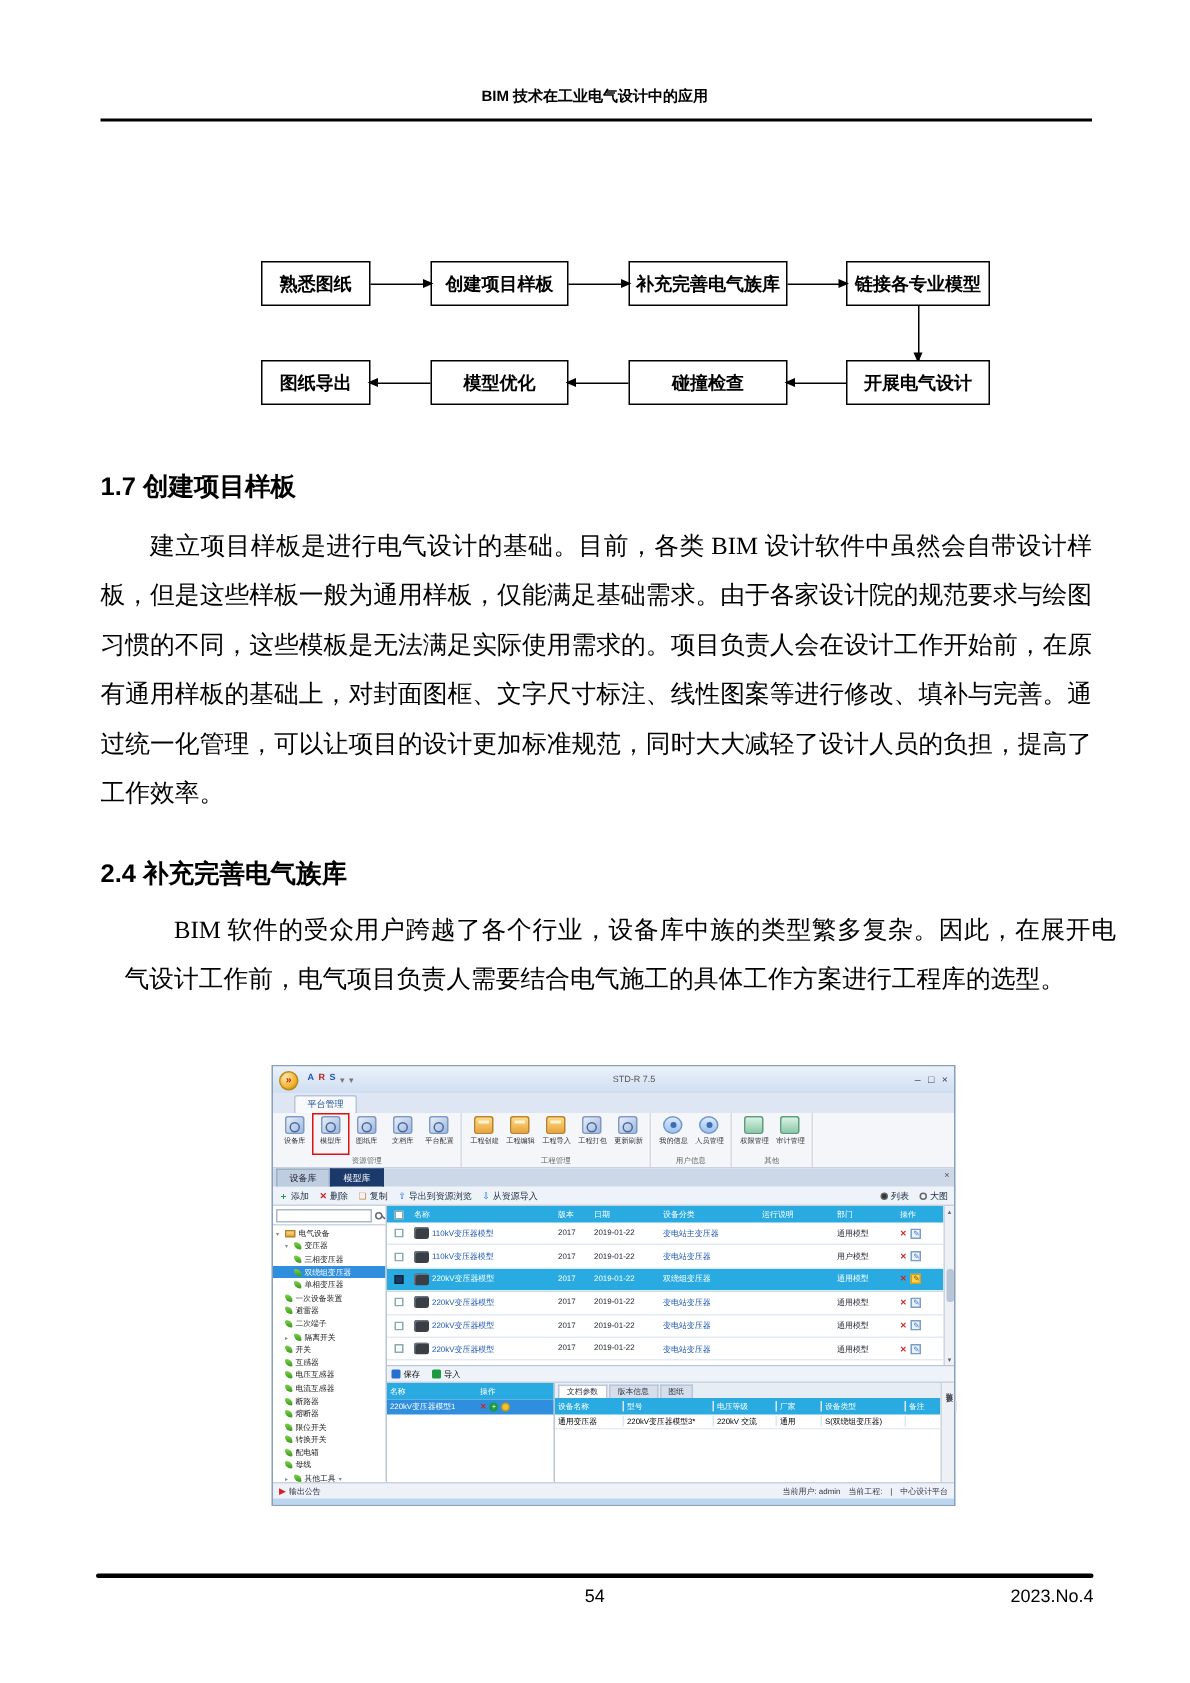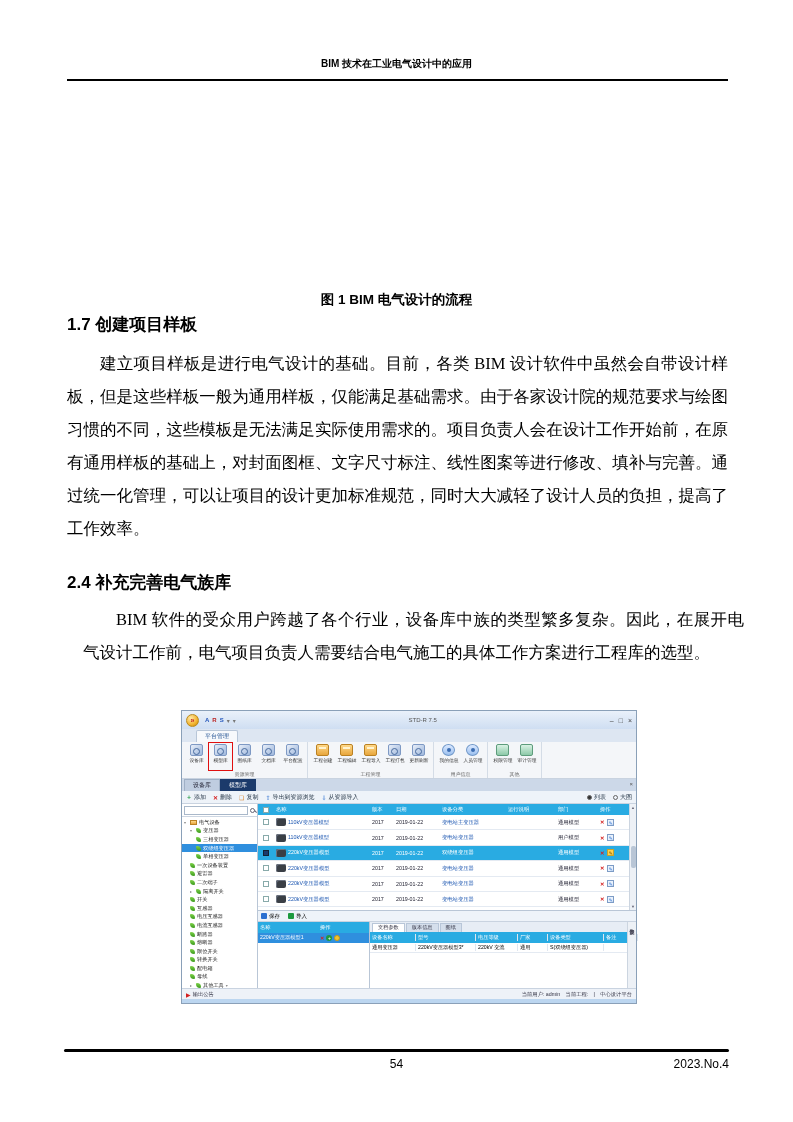--- a/index.html
+++ b/index.html
@@ -154,21 +154,37 @@
   .issue { position:absolute; top:1057px; right:64px; font-family:"Liberation Sans", sans-serif; font-size:12px; }
 </style>
 </head>
 <body>
 
 <div class="page">
 
   <div class="running-head">BIM 技术在工业电气设计中的应用</div>
   <div class="head-rule"></div>
 
-  <div class="caption cap1">图 1  BIM 电气设计的流程</div>
+  <div class="flow">
+    <div class="fbox" style="left:107px; top:8px; width:73px;">熟悉图纸</div>
+    <div class="fbox" style="left:220px; top:8px; width:92px;">创建项目样板</div>
+    <div class="fbox" style="left:352px; top:8px; width:106px;">补充完善电气族库</div>
+    <div class="fbox" style="left:497px; top:8px; width:96px;">链接各专业模型</div>
+    <div class="harrow r" style="left:180px; top:23px; width:40px;"></div>
+    <div class="harrow r" style="left:312px; top:23px; width:40px;"></div>
+    <div class="harrow r" style="left:458px; top:23px; width:39px;"></div>
+    <div class="varrow" style="left:545px; top:38px; height:36px;"></div>
+    <div class="fbox" style="left:107px; top:74px; width:73px;">图纸导出</div>
+    <div class="fbox" style="left:220px; top:74px; width:92px;">模型优化</div>
+    <div class="fbox" style="left:352px; top:74px; width:106px;">碰撞检查</div>
+    <div class="fbox" style="left:497px; top:74px; width:96px;">开展电气设计</div>
+    <div class="harrow l" style="left:180px; top:89px; width:40px;"></div>
+    <div class="harrow l" style="left:312px; top:89px; width:40px;"></div>
+    <div class="harrow l" style="left:458px; top:89px; width:39px;"></div>
+  </div>
 
   <h2 class="h-sec h23">1.7 创建项目样板</h2>
   <p class="bodyp b23">建立项目样板是进行电气设计的基础。目前，各类 BIM 设计软件中虽然会自带设计样板，但是这些样板一般为通用样板，仅能满足基础需求。由于各家设计院的规范要求与绘图习惯的不同，这些模板是无法满足实际使用需求的。项目负责人会在设计工作开始前，在原有通用样板的基础上，对封面图框、文字尺寸标注、线性图案等进行修改、填补与完善。通过统一化管理，可以让项目的设计更加标准规范，同时大大减轻了设计人员的负担，提高了工作效率。</p>
   <h2 class="h-sec h24">2.4 补充完善电气族库</h2>
   <p class="bodyp b24">BIM 软件的受众用户跨越了各个行业，设备库中族的类型繁多复杂。因此，在展开电气设计工作前，电气项目负责人需要结合电气施工的具体工作方案进行工程库的选型。</p>
 
   <div class="shot">
 
     <div class="titlebar">
       <div class="appbtn">»</div>

